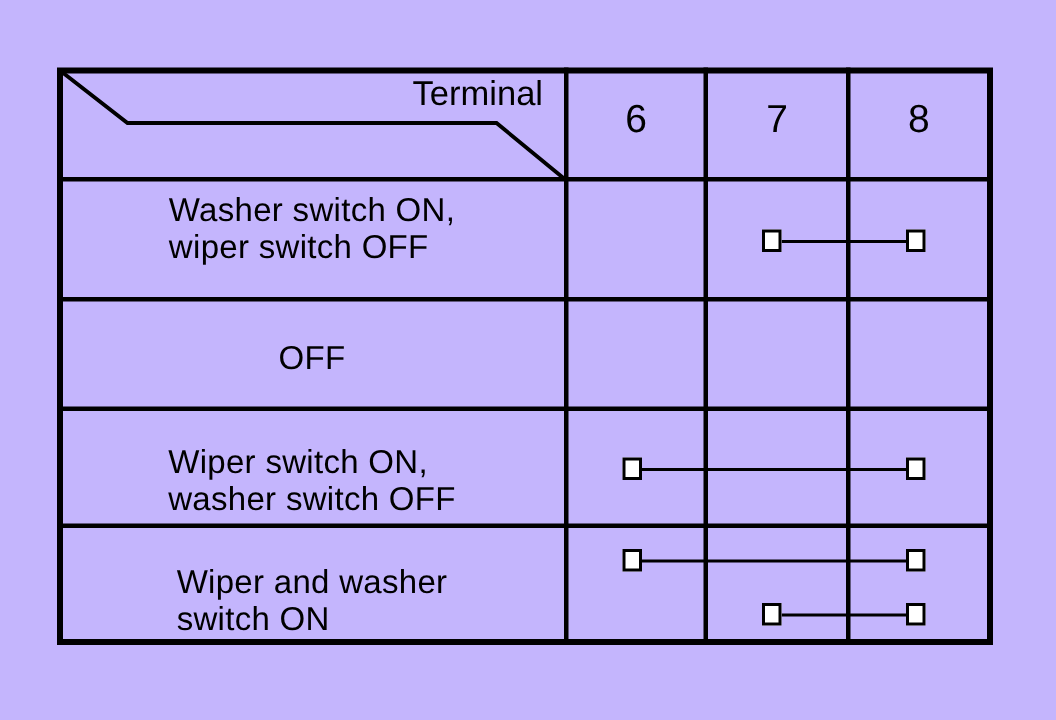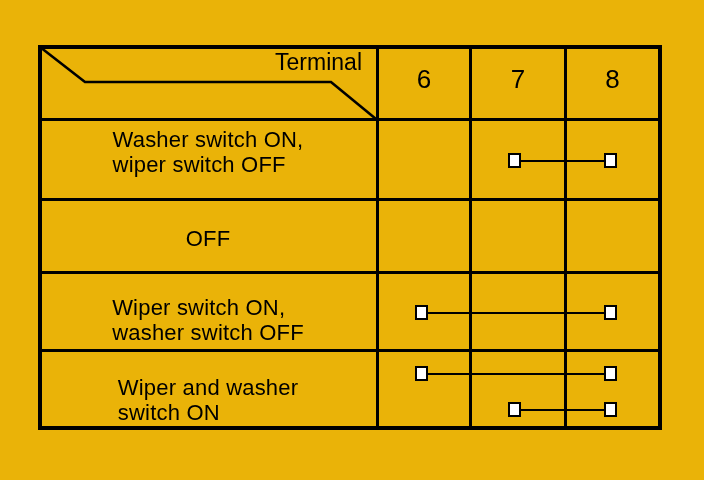--- a/index.html
+++ b/index.html
@@ -1,17 +1,17 @@
 <!DOCTYPE html>
 <html><head>
 <meta charset="utf-8">
 <style>
   html,body{margin:0;padding:0;background:#ffffff;}
   .canvas{
-    position:relative;width:704px;height:480px;background:#eab308;overflow:hidden;
+    position:relative;width:704px;height:480px;background:#c4b5fd;overflow:hidden;
     font-family:"Liberation Sans","DejaVu Sans",sans-serif;color:#000;
   }
   .frame{
     position:absolute;left:38px;top:45px;width:624px;height:385px;
     border:4px solid #000;box-sizing:border-box;
   }
   .vline{position:absolute;top:45px;height:385px;width:3px;background:#000;}
   .hline{position:absolute;left:38px;width:624px;height:3px;background:#000;}
   .diag{position:absolute;left:38px;top:45px;}
   .terminal-label{

